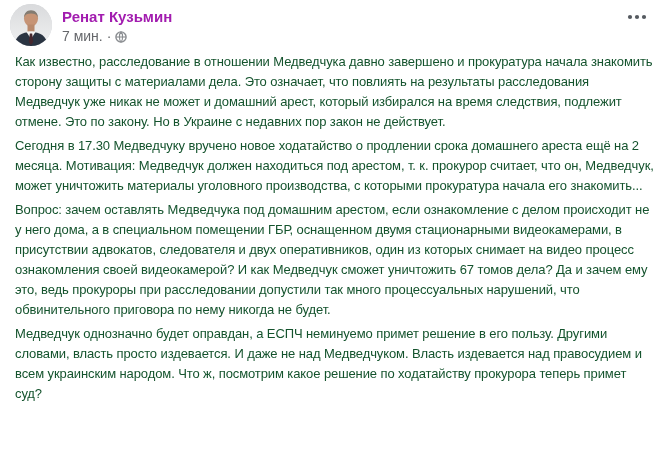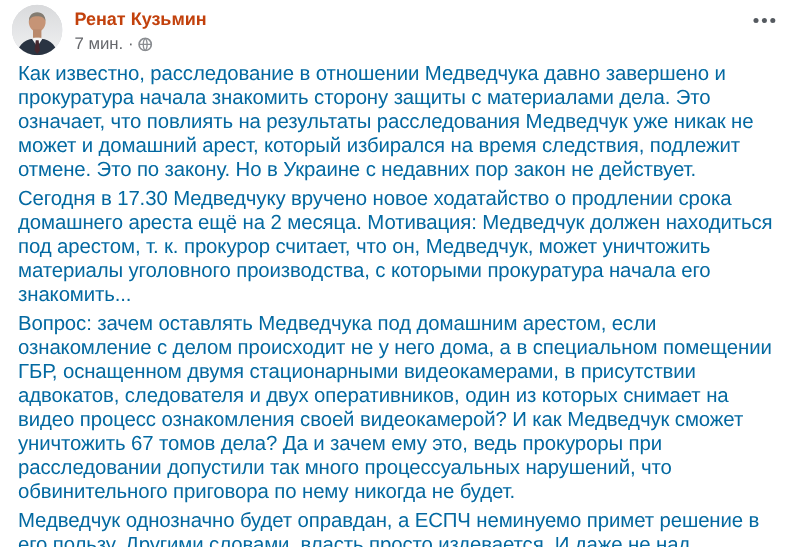--- a/index.html
+++ b/index.html
@@ -36,21 +36,21 @@
   .avatar svg { display: block; }
   .header-info {
     margin-left: 10px;
     padding-top: 3px;
     flex: 1 1 auto;
     min-width: 0;
   }
   .author {
     font-size: 15px;
     font-weight: 700;
-    color: #c2410c;
+    color: #a21caf;
     line-height: 19px;
     cursor: pointer;
   }
   .meta {
     display: flex;
     align-items: center;
     gap: 4px;
     margin-top: 2px;
     font-size: 14px;
     color: #65676b;
@@ -67,23 +67,23 @@
     border-radius: 50%;
     cursor: pointer;
     color: #65676b;
     line-height: 0;
   }
   .post-body {
     padding: 1px 15px 0 15px;
   }
   .post-body p {
     margin: 0 0 4px 0;
-    font-size: 17px;
+    font-size: 13px;
     line-height: 20px;
-    color: #0369a1;
+    color: #14532d;
     letter-spacing: -0.1px;
     word-spacing: 0px;
   }
   .post-body p:last-child { margin-bottom: 0; }
 </style>
 </head>
 <body>
 
 <div class="post">
 

